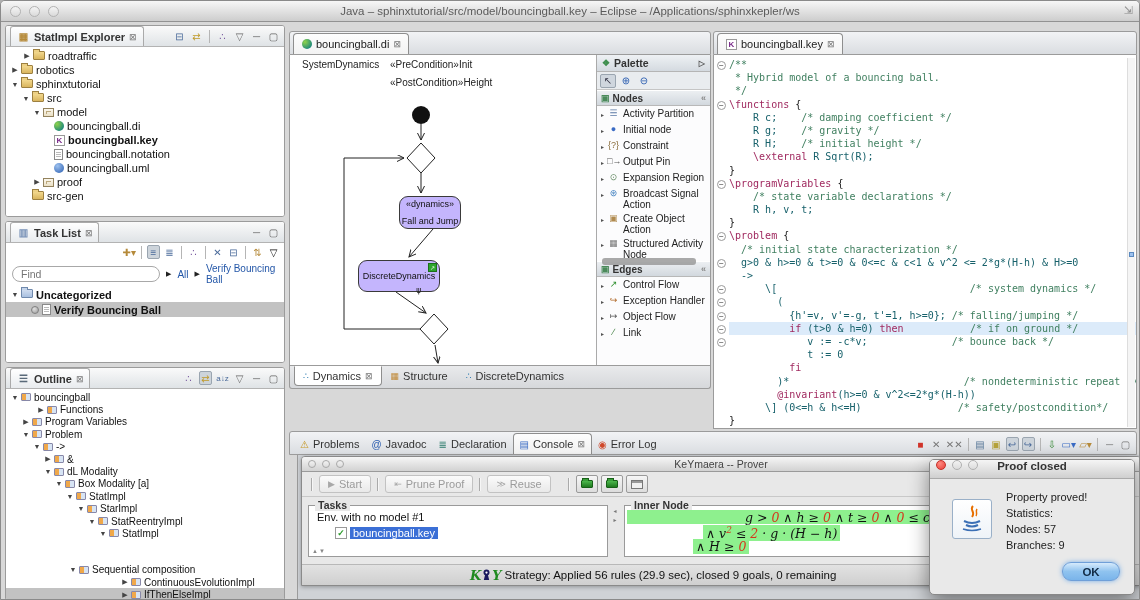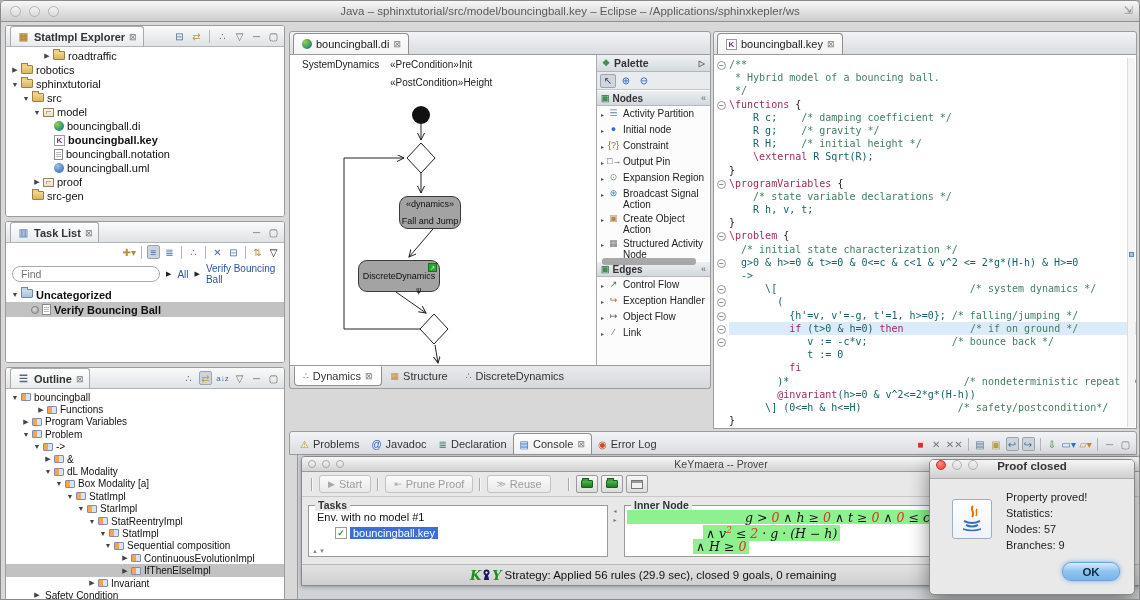--- a/index.html
+++ b/index.html
@@ -47,21 +47,21 @@
 .findrow{display:flex;align-items:center;padding:2px 6px;gap:6px}
 .findinput{width:148px;height:16px;border:1px solid #a8a8a8;border-radius:9px;font-size:10.5px;padding:0 8px;color:#444;outline:none;background:#fff}
 .flarrow{font-size:7px;color:#222}
 .flink{font-size:10px;color:#2457a8}
 
 .etabs{position:absolute;height:24px;background:linear-gradient(#f2f3f5,#dadde1);border:1px solid #9b9b9b;border-radius:3px 3px 0 0;display:flex;align-items:flex-end;padding-left:3px}
 .etab{display:flex;align-items:center;gap:4px;background:linear-gradient(#fdfdfd,#f3f3f3);border:1px solid #8e8e8e;border-bottom:none;border-radius:4px 4px 0 0;font-size:11px;color:#222;padding:3px 7px;height:21px}
 .canvas{position:absolute;background:#fff;border:1px solid #9b9b9b;border-top:none;display:flex}
 .dgm{position:relative;flex:1;overflow:hidden}
 .dgm-label{position:absolute;font-size:10px;color:#222;z-index:2}
-.dnode{position:absolute;border:1px solid #3a3a3a;border-radius:9px;background:#a3a3a3;z-index:2;font-size:9px;color:#111;text-align:center}
+.dnode{position:absolute;border:1px solid #3a3a3a;border-radius:9px;background:#c4b5fd;z-index:2;font-size:9px;color:#111;text-align:center}
 .dyn{display:flex;flex-direction:column;justify-content:space-between;padding:2px 0}
 .disc{display:flex;align-items:center;justify-content:center}
 .deco{position:absolute;right:2px;top:2px;width:9px;height:9px;background:#2ca52c;border:1px solid #1a701a;color:#fff;font-size:6px;line-height:8px;text-align:center}
 .rake{position:absolute;bottom:-5px;left:56px;font-size:9px;color:#222;transform:rotate(180deg)}
 
 .palette{width:114px;border-left:1px solid #aaa;background:#fcfcfd;flex:none;display:flex;flex-direction:column;overflow:hidden;position:relative}
 .phead{height:17px;background:linear-gradient(#eef1f4,#d4dae0);border-bottom:1px solid #b5b5b5;display:flex;align-items:center;font-size:10.5px;font-weight:bold;color:#333;padding:0 5px;gap:4px}
 .pharrow{margin-left:auto;font-size:8px;color:#555}
 .ptools{height:18px;background:#e9ecef;border-bottom:1px solid #c5c5c5;display:flex;align-items:center;gap:2px;padding:0 3px}
 .ptool{width:16px;height:14px;font-size:10px;display:flex;align-items:center;justify-content:center;color:#334;border-radius:2px}
@@ -163,21 +163,21 @@
         <span class="tico" style="color:#4a6a9a">⊟</span>
         <span class="tico" style="color:#c09a2a">⇄</span>
         <span class="csep"></span>
         <span class="tico" style="color:#7a5aa0">∴</span>
         <span class="tico">▽</span>
         <span class="tico">─</span>
         <span class="tico">▢</span>
       </div>
     </div>
     <div class="vbody" id="pkgTree">
-        <div class="trow" style="padding-left: 16px; margin-left: 20px;">
+        <div class="trow" style="padding-left: 16px;">
           <span class="tw">▶</span>
           <span class="ticon ic-project"></span>
           <span class="tlb">roadtraffic</span>
         </div>
         <div class="trow" style="padding-left: 4px;">
           <span class="tw">▶</span>
           <span class="ticon ic-project"></span>
           <span class="tlb">robotics</span>
         </div>
         <div class="trow" style="padding-left: 4px;">
@@ -348,21 +348,21 @@
         <div class="trow" style="padding-left: 81px;">
           <span class="tw">▼</span>
           <span class="ticon ic-node"></span>
           <span class="tlb">StatReentryImpl</span>
         </div>
         <div class="trow" style="padding-left: 92px;">
           <span class="tw">▼</span>
           <span class="ticon ic-node"></span>
           <span class="tlb">StatImpl</span>
         </div>
-        <div class="trow" style="padding-left: 97px;">
+        <div class="trow" style="padding-left: 62px; margin-top: 24px;">
           <span class="tw">▼</span>
           <span class="ticon ic-node"></span>
           <span class="tlb">Sequential composition</span>
         </div>
         <div class="trow" style="padding-left: 114px;">
           <span class="tw">▶</span>
           <span class="ticon ic-node"></span>
           <span class="tlb">ContinuousEvolutionImpl</span>
         </div>
         <div class="trow sel" style="padding-left: 114px;">

